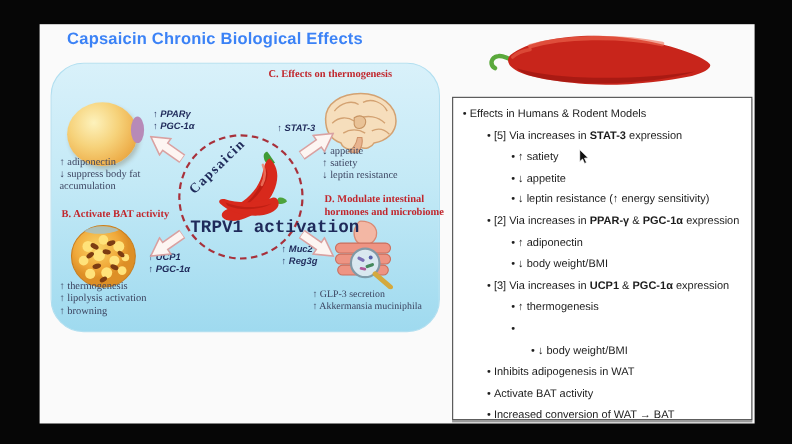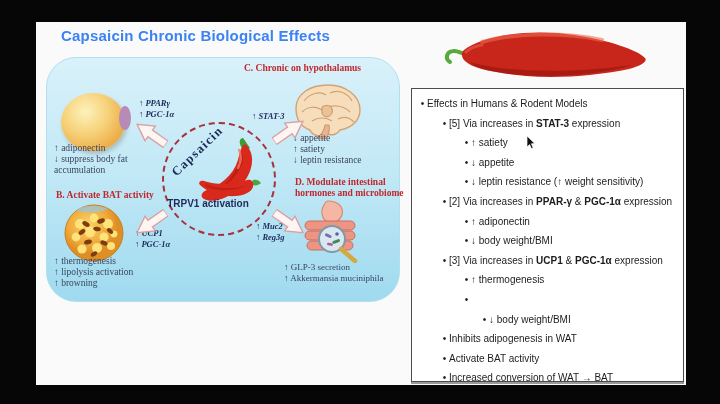--- a/index.html
+++ b/index.html
@@ -7,31 +7,31 @@
        font-family:"Liberation Sans",sans-serif;}
   .slide{position:absolute;left:36px;top:22px;width:650px;height:363px;background:#fafafa;}
   .title{position:absolute;left:12px;top:5px;font-size:15px;font-weight:bold;color:#3b82f6;
          letter-spacing:.2px;white-space:nowrap;margin-left:13px;}
   
   .diagram{position:absolute;left:10px;top:35px;width:354px;height:245px;border-radius:30px;
            background:linear-gradient(180deg,#d9f1fa 0%,#c3e9f6 45%,#9fdaef 100%);
            border:1px solid #b2dff0;box-sizing:border-box;}
   .sec-h{position:absolute;font-family:"Liberation Serif",serif;font-weight:bold;
          font-size:9.5px;color:#c1272d;line-height:10.5px;}
-  .genes{position:absolute;font-family:Liberation Serif, serif;font-style:italic;
+  .genes{position:absolute;font-family:Liberation Sans, sans-serif;font-style:italic;
          font-weight:bold;font-size:8.5px;color:#1f2a5a;line-height:10.5px;white-space:nowrap;}
   .fx{position:absolute;font-family:"Liberation Serif",serif;font-size:9.5px;color:#3c4460;
       line-height:11px;}
   .circle{position:absolute;left:115px;top:64px;width:114px;height:114px;border-radius:50%;
           border:2px dashed #a8303a;box-sizing:border-box;}
   .caps-label{position:absolute;left:118px;top:86px;transform:rotate(-44deg);
               font-family:"Liberation Serif",serif;font-weight:bold;font-size:12.5px;
               letter-spacing:1.4px;color:#1f2a5a;white-space:nowrap;}
-  .trpv1-label{position:absolute;left:102px;top:140px;width:118px;text-align:center;
-               font-family:Liberation Sans, sans-serif;font-weight:bold;font-size:10px;
+  .trpv1-label{position:absolute;left:126px;top:140px;width:118px;text-align:center;
+               font-family:Liberation Mono, monospace;font-weight:bold;font-size:16px;
                color:#1f2a5a;white-space:nowrap;}
   .arrow{position:absolute;width:36px;height:20px;}
   .arrow svg{display:block;}
   .adipocyte{position:absolute;left:14px;top:35px;width:64px;height:58px;border-radius:50%;
      background:radial-gradient(circle at 38% 32%,#fdf2bc 0%,#f6d27a 40%,#eeb14e 70%,#d9922f 100%);
      box-shadow:2px 3px 4px rgba(90,60,10,.25);}
   .adipo-nucleus{position:absolute;left:72px;top:48px;width:12px;height:24px;border-radius:50%;
      background:#b78ab8;}
   .imgbox{position:absolute;}
   
@@ -106,21 +106,21 @@
     <div class="genes" style="left:88px;top:170px;">
       <div>↑ UCP1</div>
       <div>↑ PGC-1α</div>
     </div>
     <div class="fx" style="left:7px;top:198px;width:120px;">
       <div>↑ thermogenesis</div>
       <div>↑ lipolysis activation</div>
       <div>↑ browning</div>
     </div>
 
-    <div class="sec-h" style="left:197px;top:5px;">C. Chronic on hypothalamus</div>
+    <div class="sec-h" style="left:197px;top:5px;">C. Effects on thermogenesis</div>
     <div class="imgbox" style="left:245px;top:23px;">
       <svg width="72" height="60" viewBox="0 0 72 60">
         <path d="M36,4 C54,4 68,15 68,29 C68,39 60,47 48,49 C46,53 40,55 36,53 C30,57 20,55 18,49 C9,46 4,38 4,27 C4,13 18,4 36,4 Z" fill="#f6debc" stroke="#d3a272" stroke-width="1.4"></path>
         <path d="M12,20 C18,12 28,10 34,14 M38,12 C46,8 56,12 60,20 M10,31 C16,25 24,25 30,29 M34,27 C42,23 52,25 58,31 M20,40 C26,36 34,36 40,40 M46,38 C52,35 58,37 62,41" fill="none" stroke="#d3a272" stroke-width="1.2"></path>
         <path d="M30,26 C36,22 42,26 40,32 C38,37 31,37 30,32 Z" fill="#e9c296" stroke="#c79463" stroke-width="1"></path>
         <path d="M33,44 C32,50 29,54 25,57 L33,58 C37,54 38,48 37,44 Z" fill="#e8b48f" stroke="#cf9268" stroke-width="1"></path>
       </svg>
     </div>
     <div class="genes" style="left:205px;top:53px;">
       <div>↑ STAT-3</div>
@@ -215,21 +215,21 @@
       <li class="lv2">
           <span class="blt">•</span>
           <span class="txt"><span>↑ satiety</span></span>
         </li>
       <li class="lv2">
           <span class="blt">•</span>
           <span class="txt"><span>↓ appetite</span></span>
         </li>
       <li class="lv2">
           <span class="blt">•</span>
-          <span class="txt"><span>↓ leptin resistance (↑ weight sensitivity)</span></span>
+          <span class="txt"><span>↓ leptin resistance (↑ energy sensitivity)</span></span>
         </li>
       <li class="lv1">
           <span class="blt">•</span>
           <span class="txt"><span>[2] Via increases in </span><span class="b">PPAR-γ</span><span> &amp; </span><span class="b">PGC-1α</span><span> expression</span></span>
         </li>
       <li class="lv2">
           <span class="blt">•</span>
           <span class="txt"><span>↑ adiponectin</span></span>
         </li>
       <li class="lv2">

